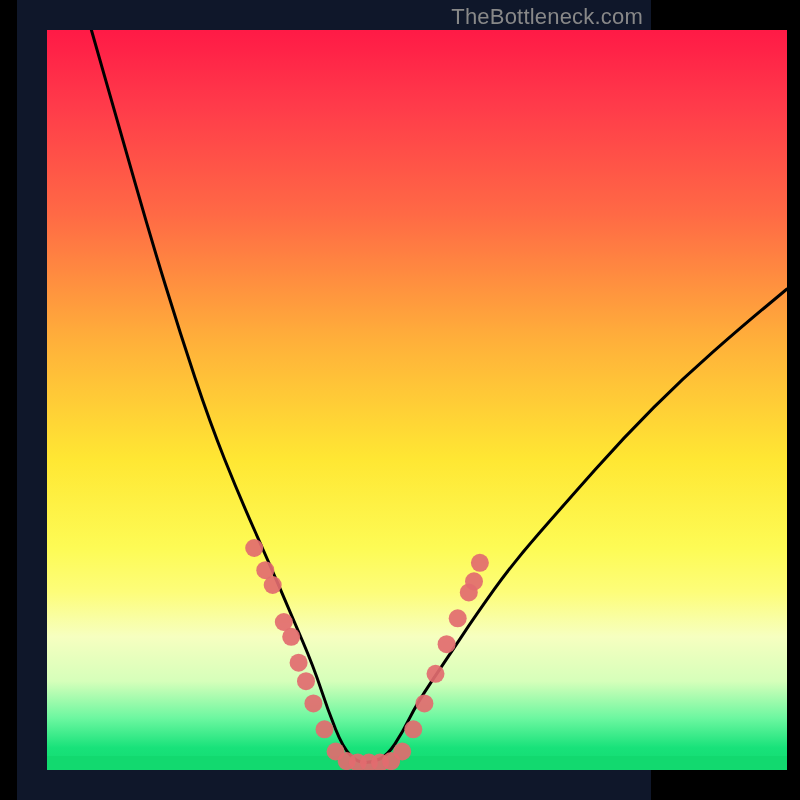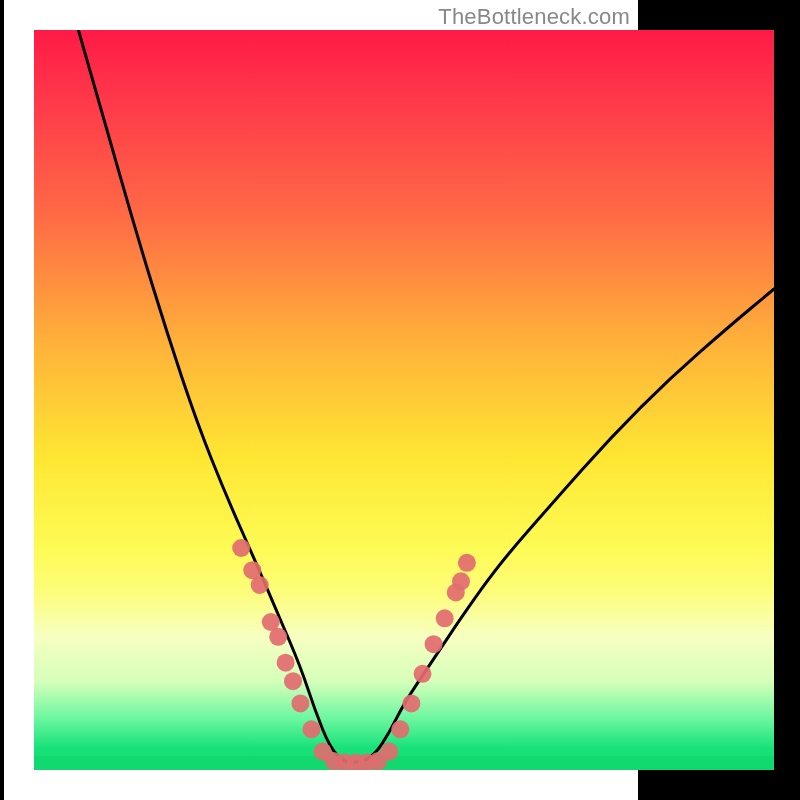--- a/index.html
+++ b/index.html
@@ -6,25 +6,25 @@
     margin: 0;
     padding: 0;
     width: 800px;
     height: 800px;
     background: #000;
     overflow: hidden;
     font-family: Arial, Helvetica, sans-serif;
   }
   .frame {
     position: absolute;
-    left: 4px;
+    left: 17px;
     top: 0;
     width: 634px;
     height: 800px;
-    background: #ffffff;
+    background: #0f172a;
   }
   .plot {
     position: absolute;
     left: 30px;
     top: 30px;
     width: 740px;
     height: 740px;
     background: linear-gradient(to bottom,
       #ff1a46 0%,
       #ff3a4a 10%,

